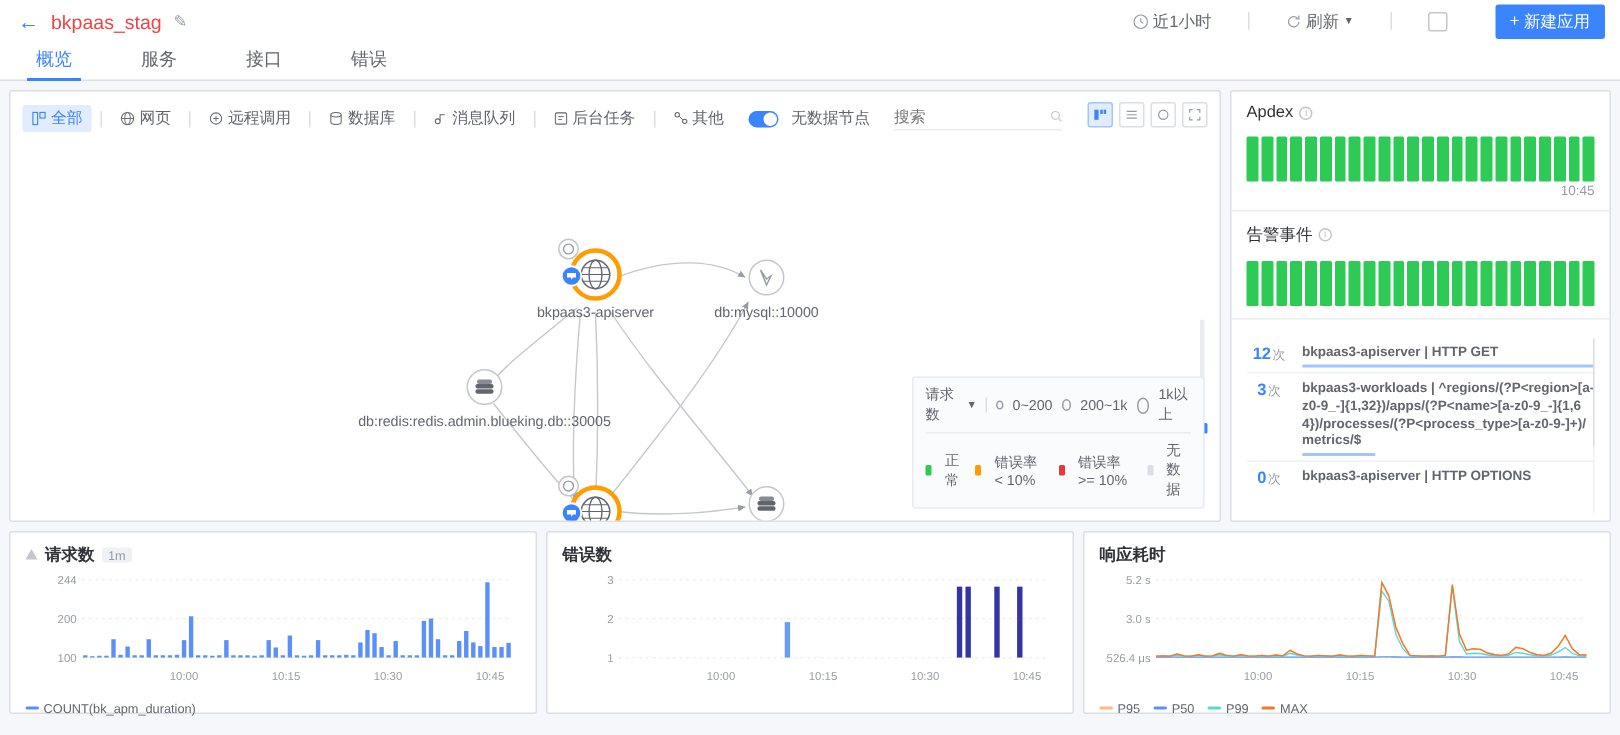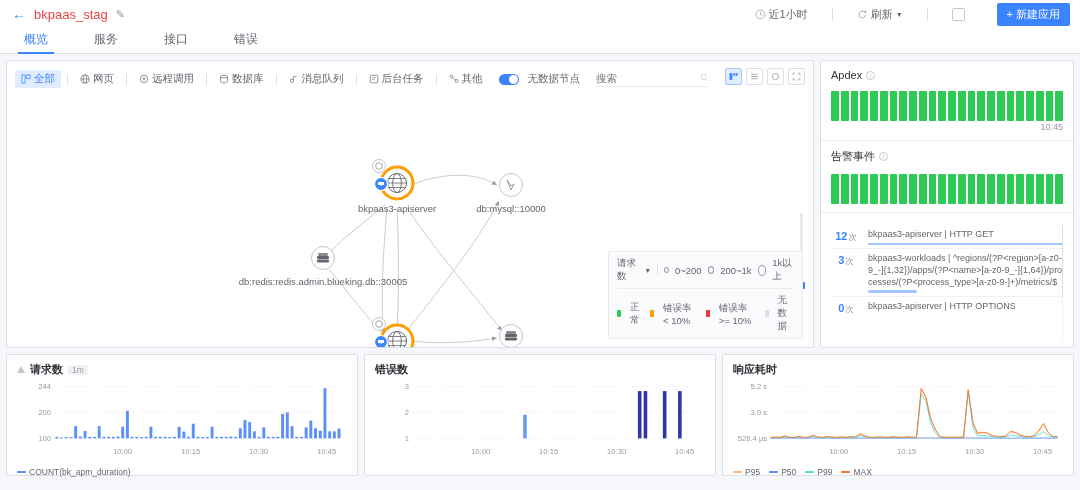--- a/index.html
+++ b/index.html
@@ -70,21 +70,21 @@
   .bars { display:flex; gap:2px; align-items:flex-end; margin-top:10px; height:30px; }
   .bars span { flex:1; background:#2dcb56; height:30px; border-radius:1px; }
   .bars-time { text-align:right; font-size:9px; color:#979ba5; margin-top:1px; }
 
   .top6 { flex:1; padding:8px 10px 4px 10px; display:flex; flex-direction:column; min-height:0; }
   .top6-list { margin-top:4px; overflow:hidden; position:relative; flex:1; }
   .t6row { display:flex; gap:7px; padding:4px 0 3px 0; border-bottom:1px solid #f0f1f5; }
   .t6row:last-child { border-bottom:none; }
   .t6num { min-width:30px; text-align:center; font-size:11px; color:#3a84ff; font-weight:700; padding-top:1px; }
   .t6num em { font-style:normal; font-size:8.5px; color:#979ba5; font-weight:400; margin-left:1px; }
-  .t6body { flex:1; min-width:0; }
+  .t6body { flex:1; min-width:0;font-weight:bold; }
   .t6txt { font-size:9px; color:#63656e; line-height:1.3; word-break:break-all; }
   .t6bar { height:2.5px; background:#a3c5fd; border-radius:2px; margin-top:2px; }
   .scroll-rail { position:absolute; right:-2px; top:0; width:3px; height:100%; background:#f0f1f5; border-radius:2px; }
   .scroll-thumb { position:absolute; right:-2px; top:0; width:3px; height:62%; background:#dcdee5; border-radius:2px; }
 
   
   .charts { display:flex; gap:6px; padding:0 6px 6px 6px; height:auto; }
   .chart-card { flex:1; background:#fff; border:1px solid #dcdee5; border-radius:2px; padding:7px 10px 6px 10px; height:122px; position:relative; }
   .chart-head { display:flex; align-items:center; gap:5px; }
   .warn-tri { width:0;height:0;border-left:4px solid transparent;border-right:4px solid transparent;border-bottom:7px solid #c4c6cc; }

